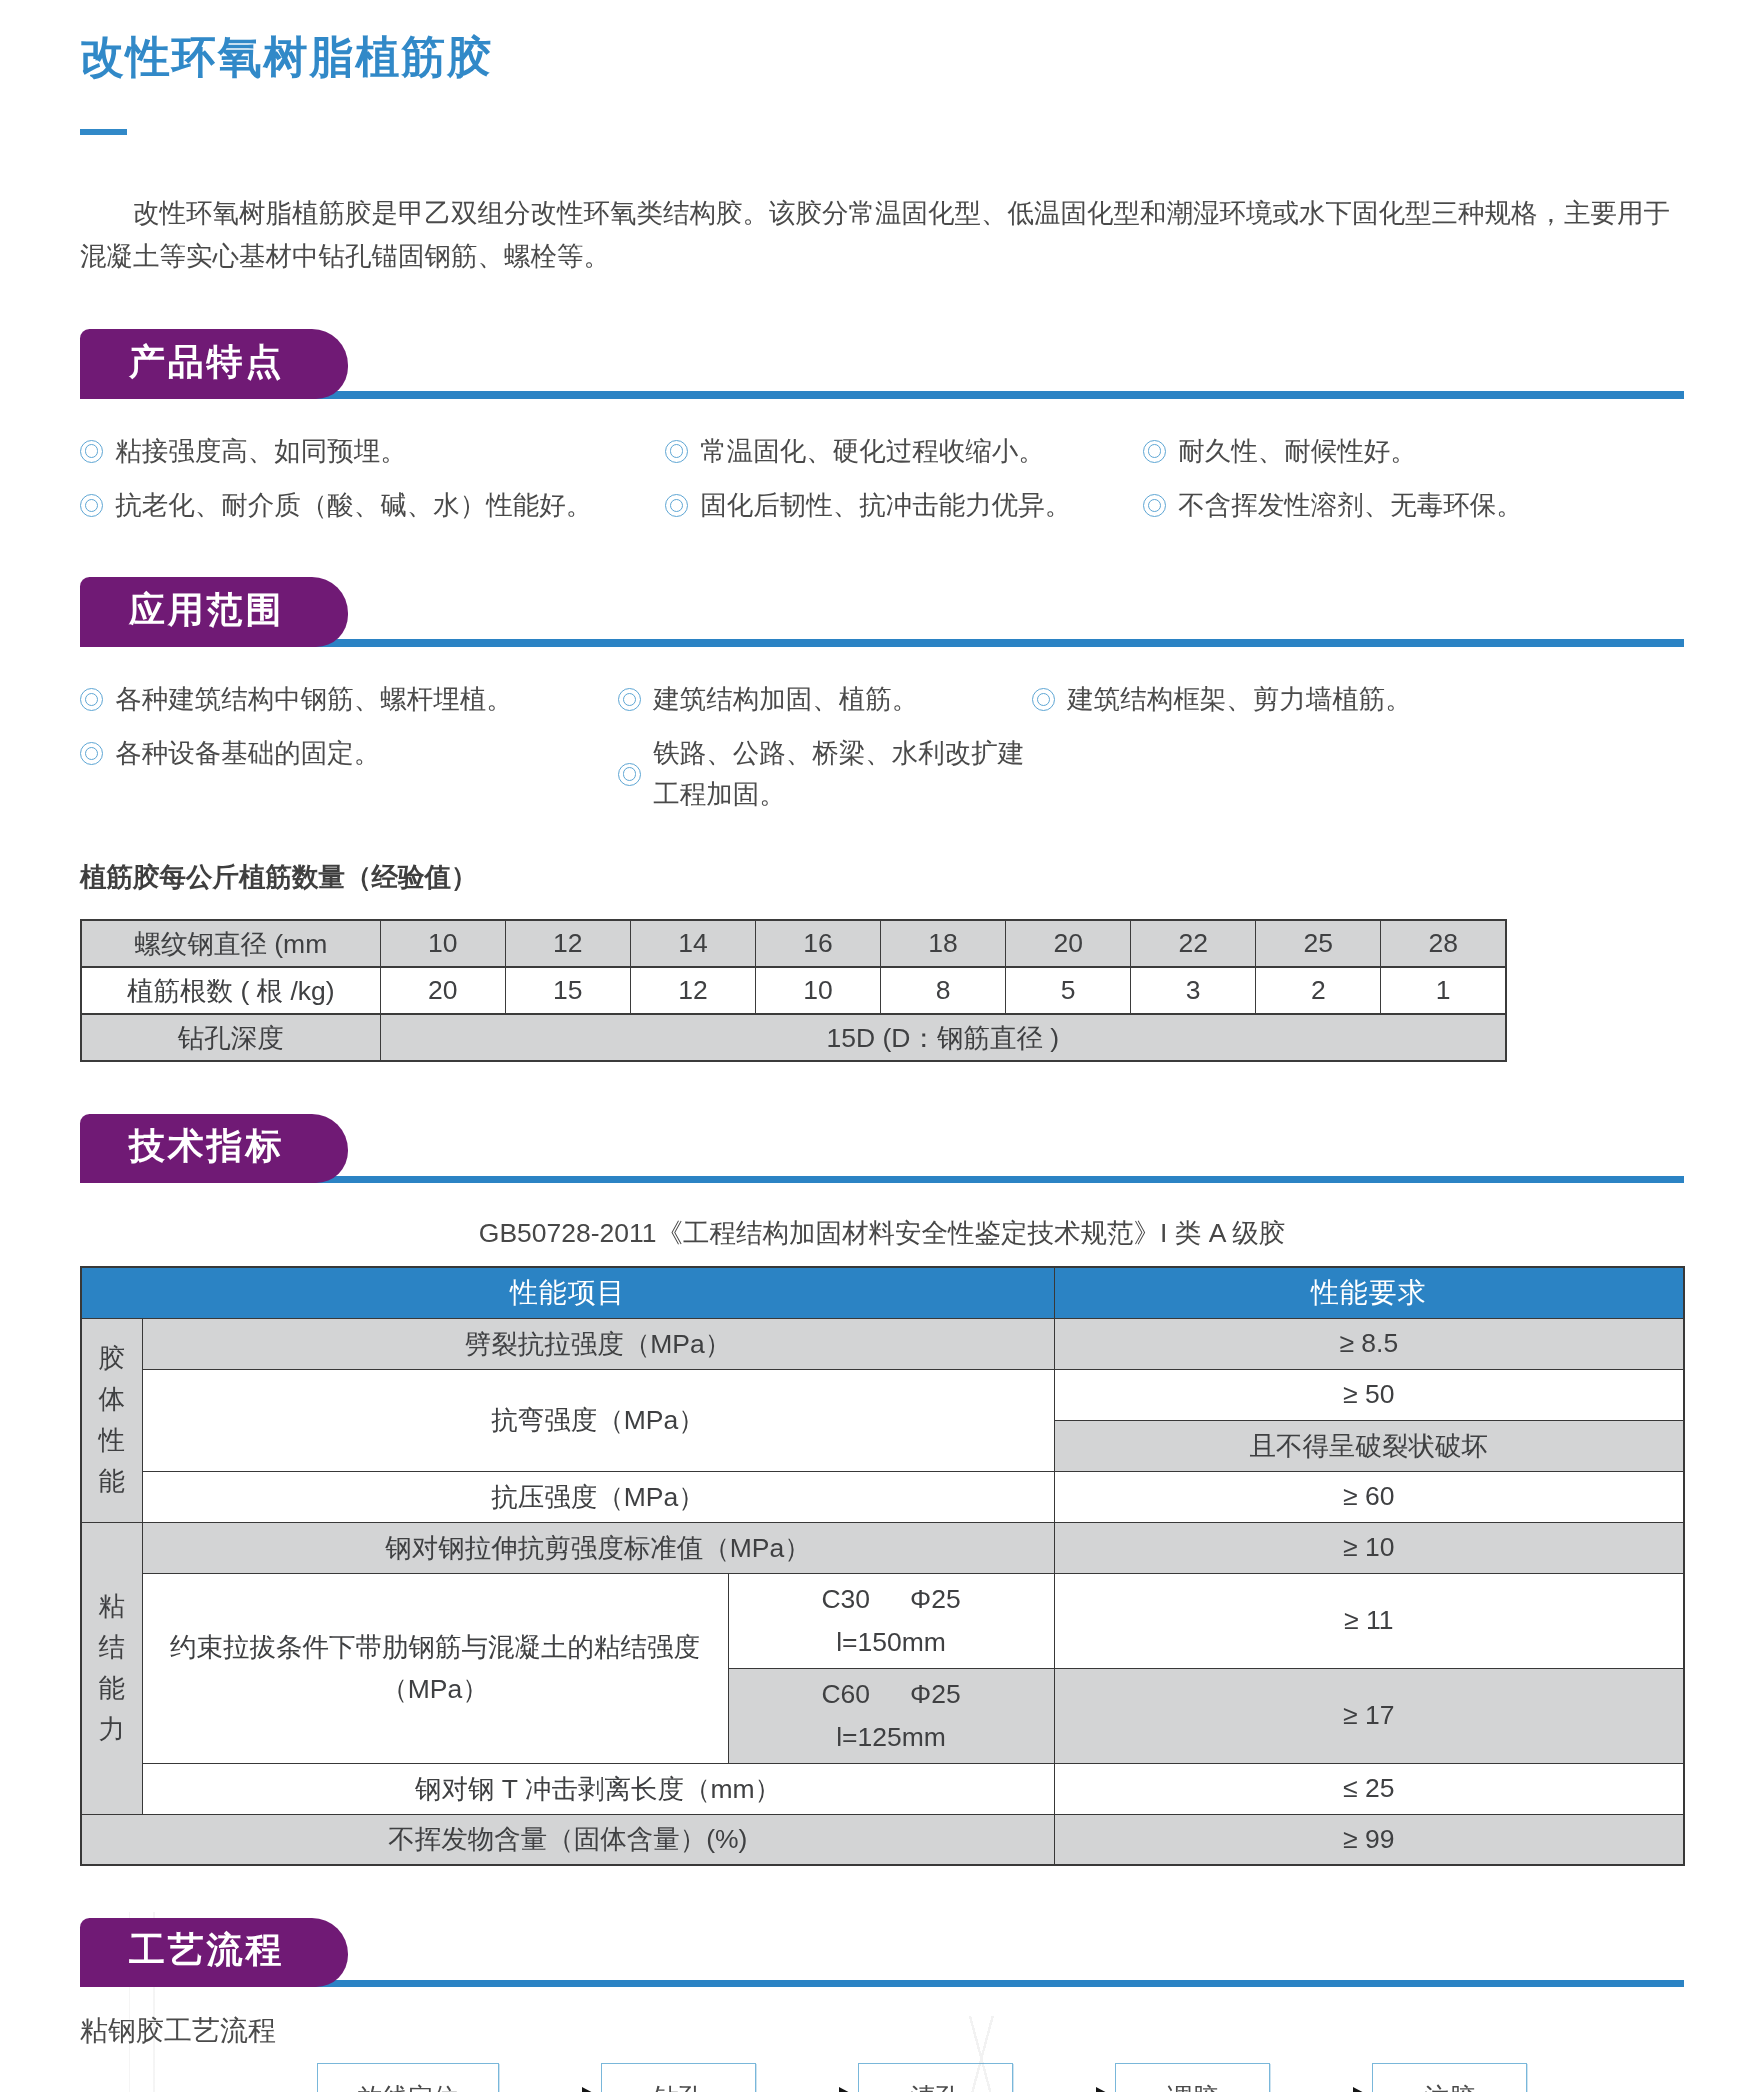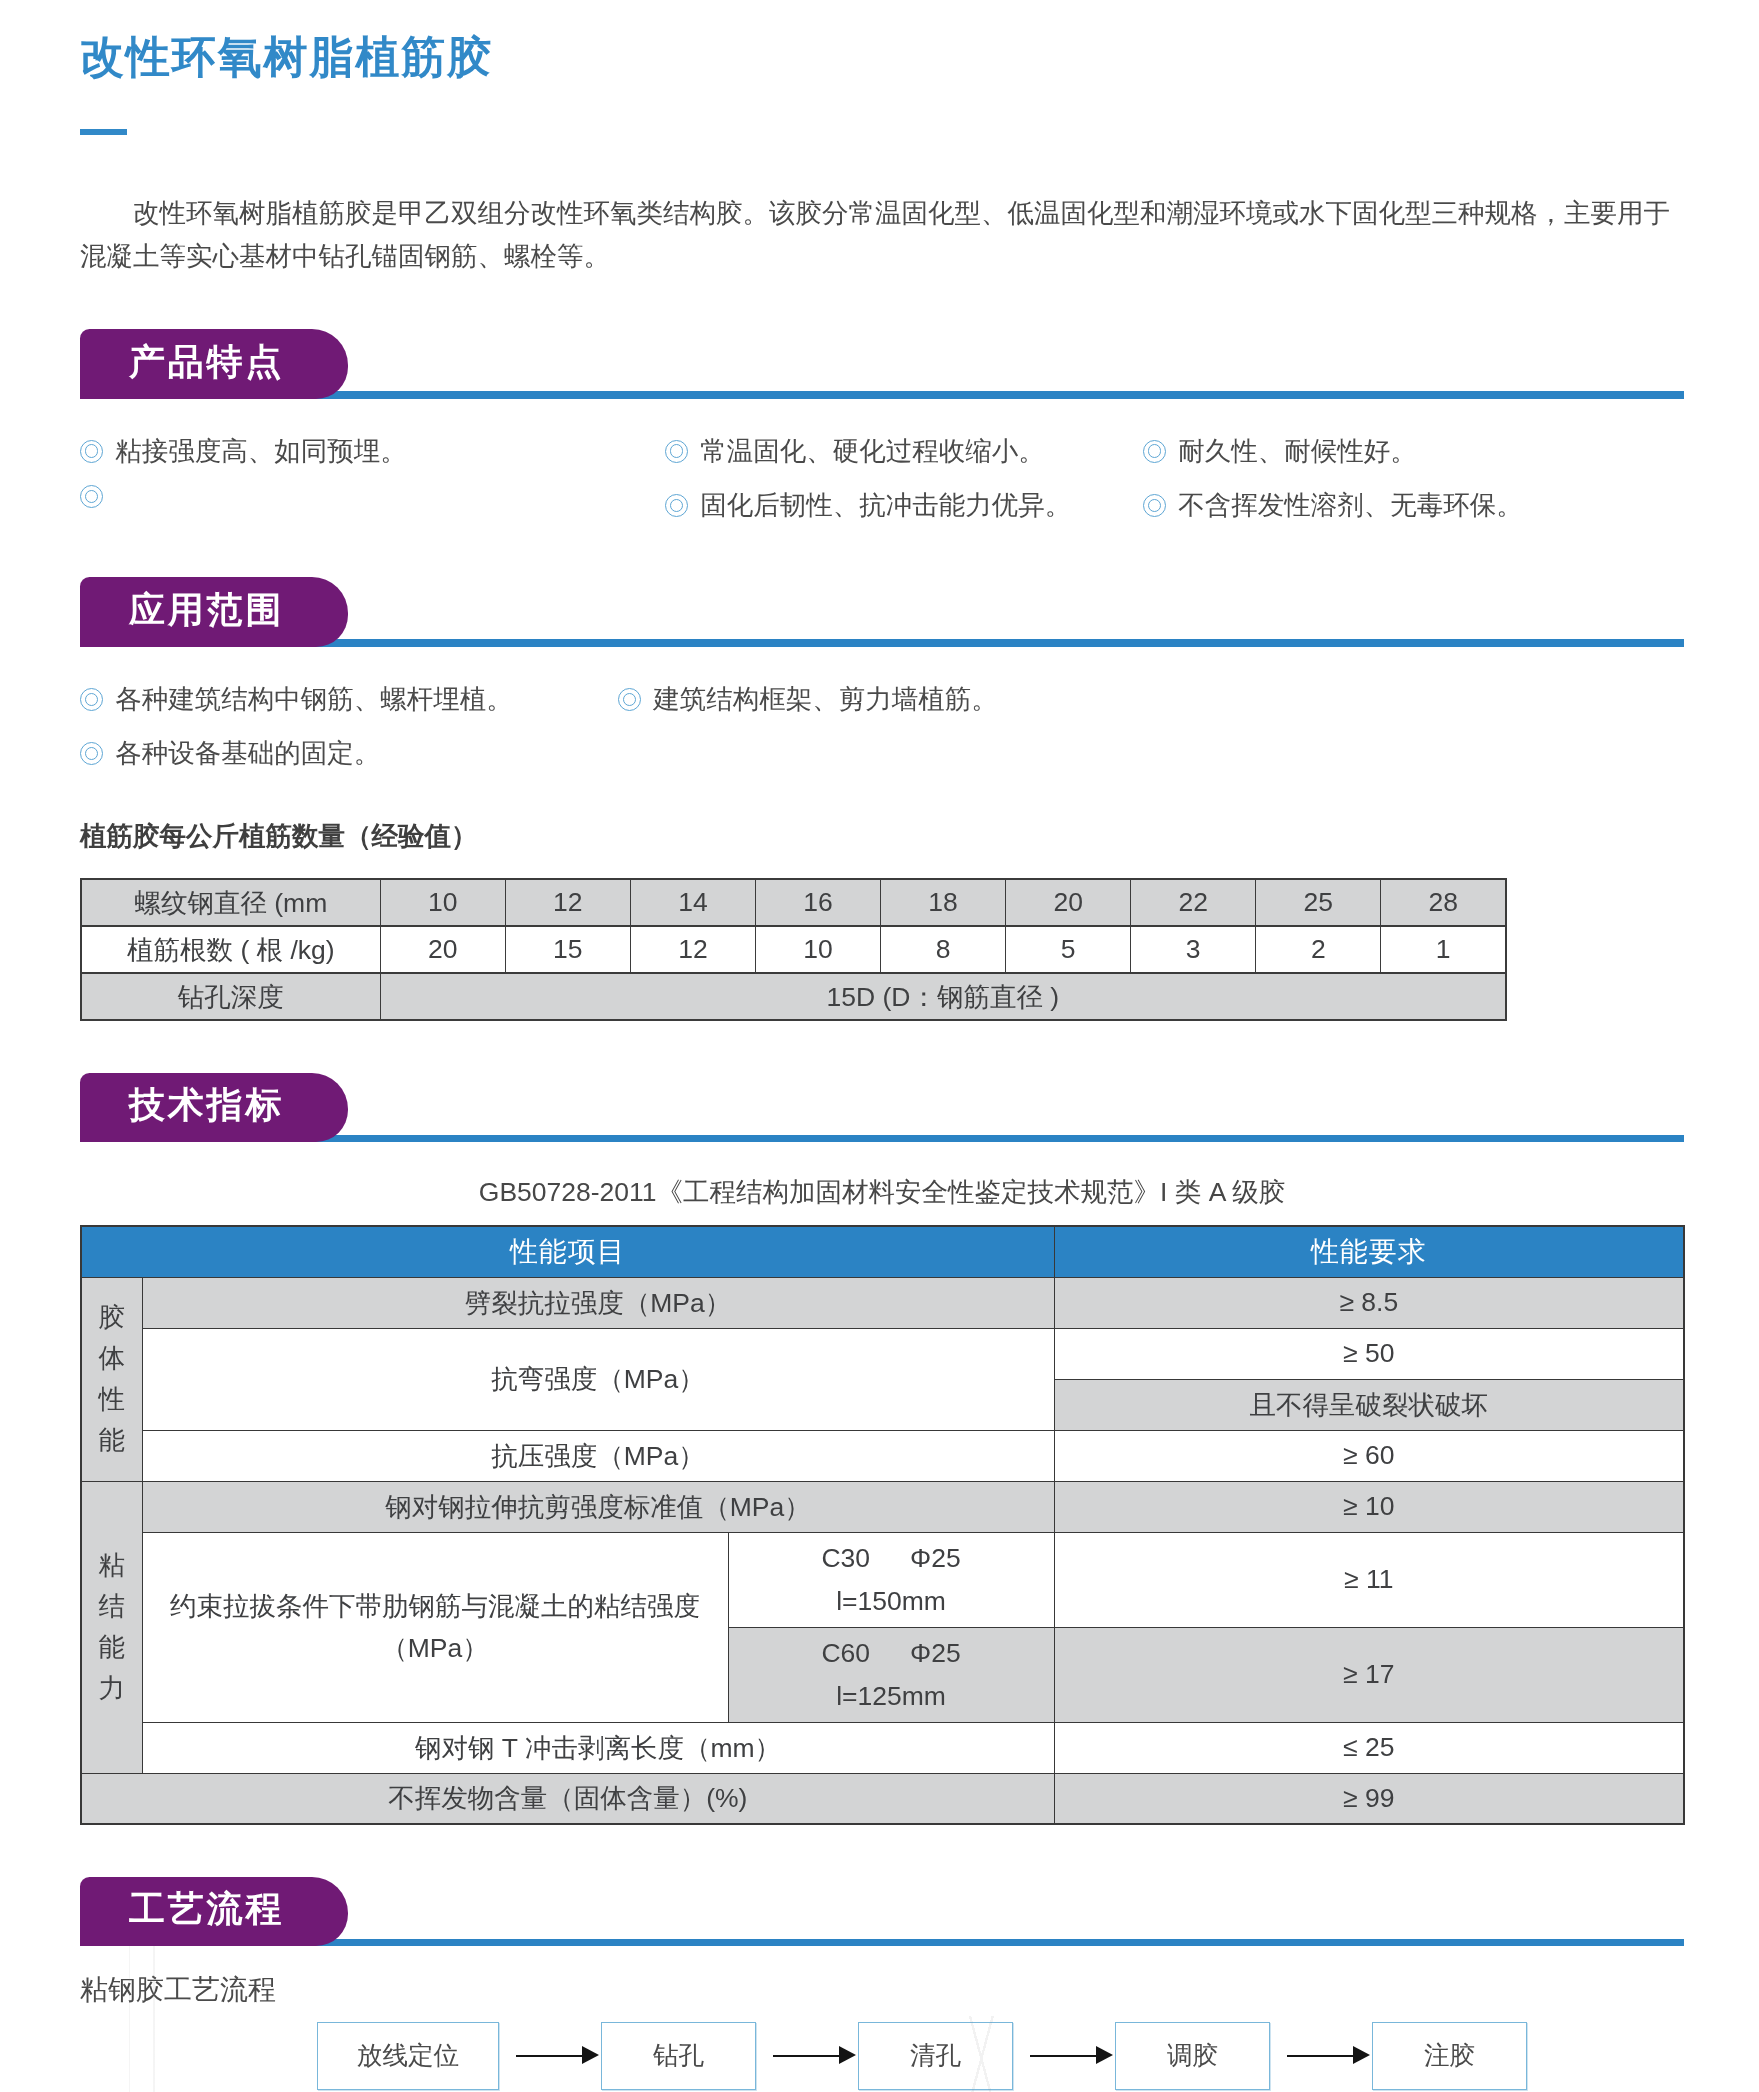--- a/index.html
+++ b/index.html
@@ -136,20 +136,21 @@
     <div class="section-tab">产品特点</div>
   </div>
   <div class="bullet-grid feat">
     <div class="bcol c1">
       <div class="bullet-item">
           <span class="b-icon"></span>
           <span>粘接强度高、如同预埋。</span>
         </div>
       <div class="bullet-item">
           <span class="b-icon"></span>
+          <span>抗老化、耐介质（酸、碱、水）性能好。</span>
         </div>
     </div>
     <div class="bcol c2">
       <div class="bullet-item">
           <span class="b-icon"></span>
           <span>常温固化、硬化过程收缩小。</span>
         </div>
       <div class="bullet-item">
           <span class="b-icon"></span>
           <span>固化后韧性、抗冲击能力优异。</span>
@@ -173,20 +174,30 @@
   </div>
   <div class="bullet-grid apps">
     <div class="bcol c1">
       <div class="bullet-item">
           <span class="b-icon"></span>
           <span>各种建筑结构中钢筋、螺杆埋植。</span>
         </div>
       <div class="bullet-item">
           <span class="b-icon"></span>
           <span>各种设备基础的固定。</span>
+        </div>
+    </div>
+    <div class="bcol c2">
+      <div class="bullet-item">
+          <span class="b-icon"></span>
+          <span>建筑结构加固、植筋。</span>
+        </div>
+      <div class="bullet-item">
+          <span class="b-icon"></span>
+          <span>铁路、公路、桥梁、水利改扩建工程加固。</span>
         </div>
     </div>
     <div class="bcol c3">
       <div class="bullet-item">
           <span class="b-icon"></span>
           <span>建筑结构框架、剪力墙植筋。</span>
         </div>
     </div>
   </div>
 

